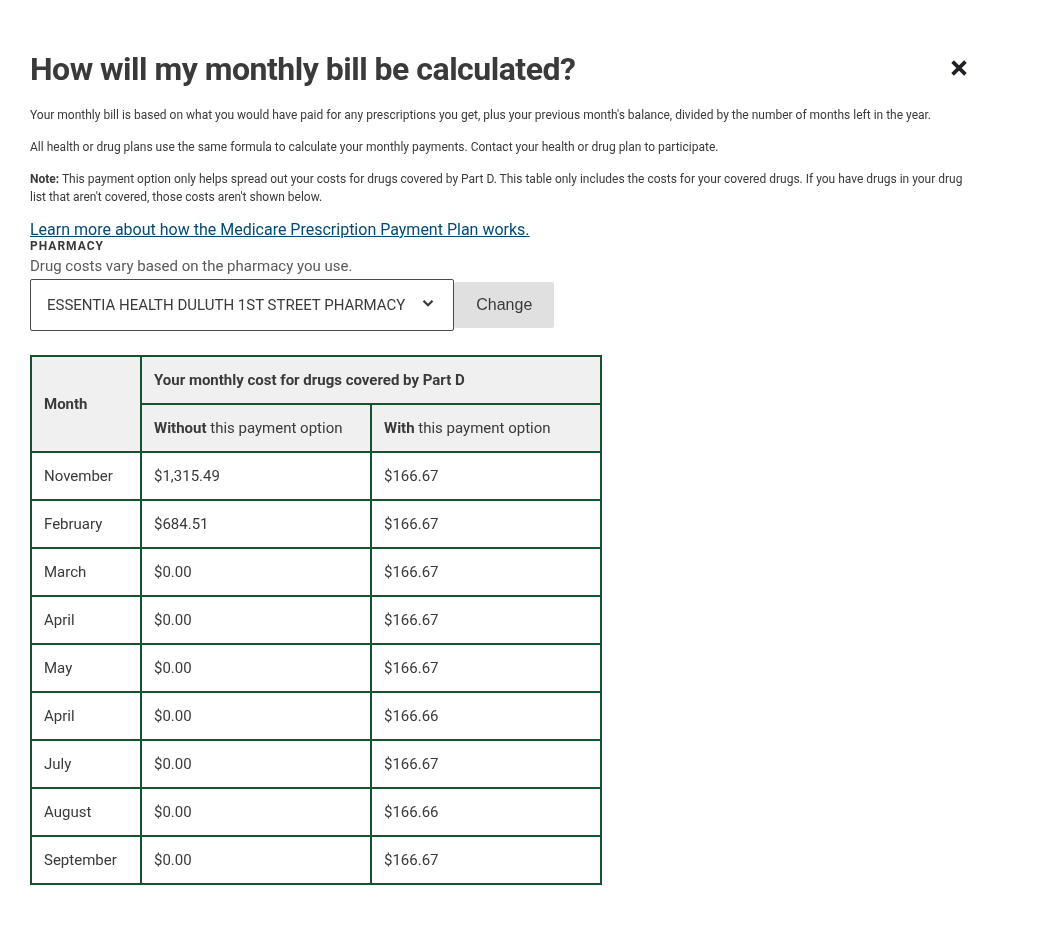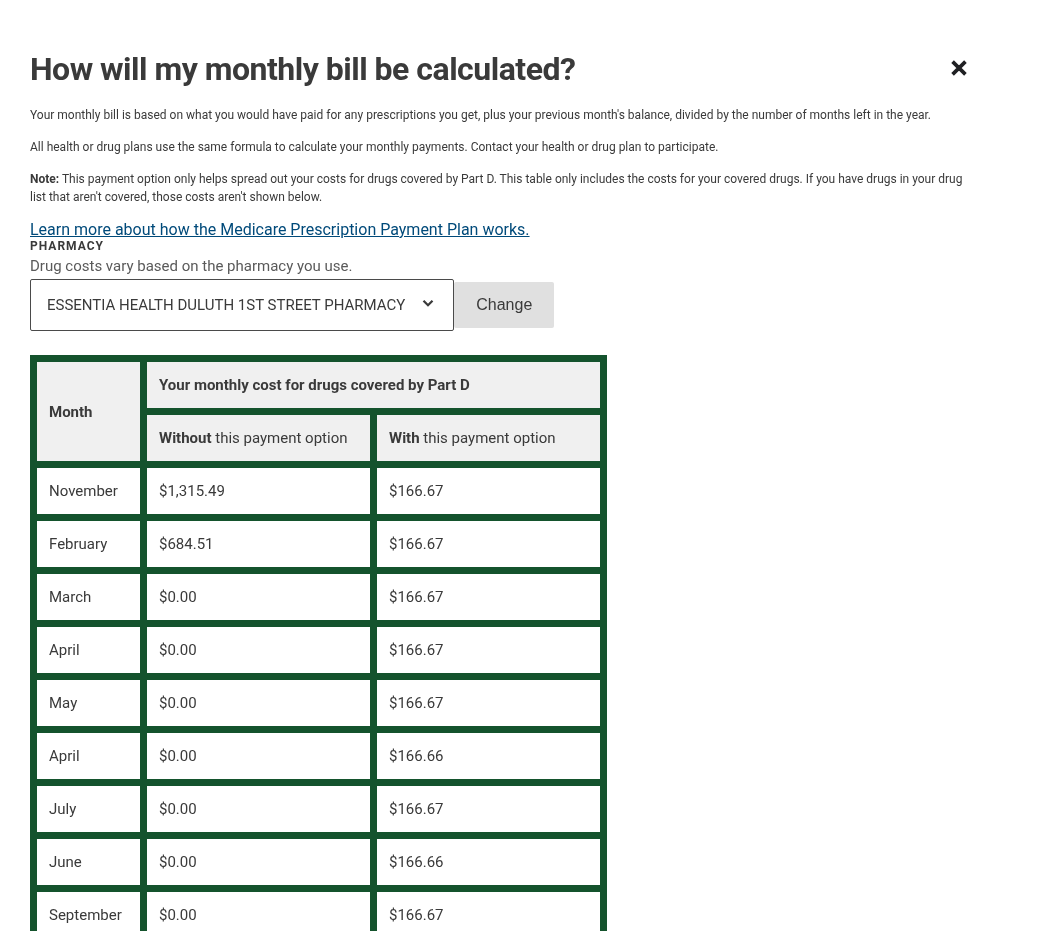--- a/index.html
+++ b/index.html
@@ -96,21 +96,21 @@
       padding: 14px 22px;
       font-size: 16px;
       color: #3a3a3a;
       cursor: pointer;
     }
     table {
       border-collapse: collapse;
       width: auto;
     }
     th, td {
-      border: 7px solid #14532d;
+      border: 2px solid #14532d;
       padding: 14px 12px;
       text-align: left;
       font-size: 15px;
       vertical-align: middle;
     }
     thead th {
       background: #f0f0f0;
       font-weight: 700;
       color: #3a3a3a;
     }
@@ -228,21 +228,21 @@
           <td>April</td>
           <td>$0.00</td>
           <td>$166.66</td>
         </tr>
         <tr>
           <td>July</td>
           <td>$0.00</td>
           <td>$166.67</td>
         </tr>
         <tr>
-          <td>June</td>
+          <td>August</td>
           <td>$0.00</td>
           <td>$166.66</td>
         </tr>
         <tr>
           <td>September</td>
           <td>$0.00</td>
           <td>$166.67</td>
         </tr>
       </tbody>
   </table>

